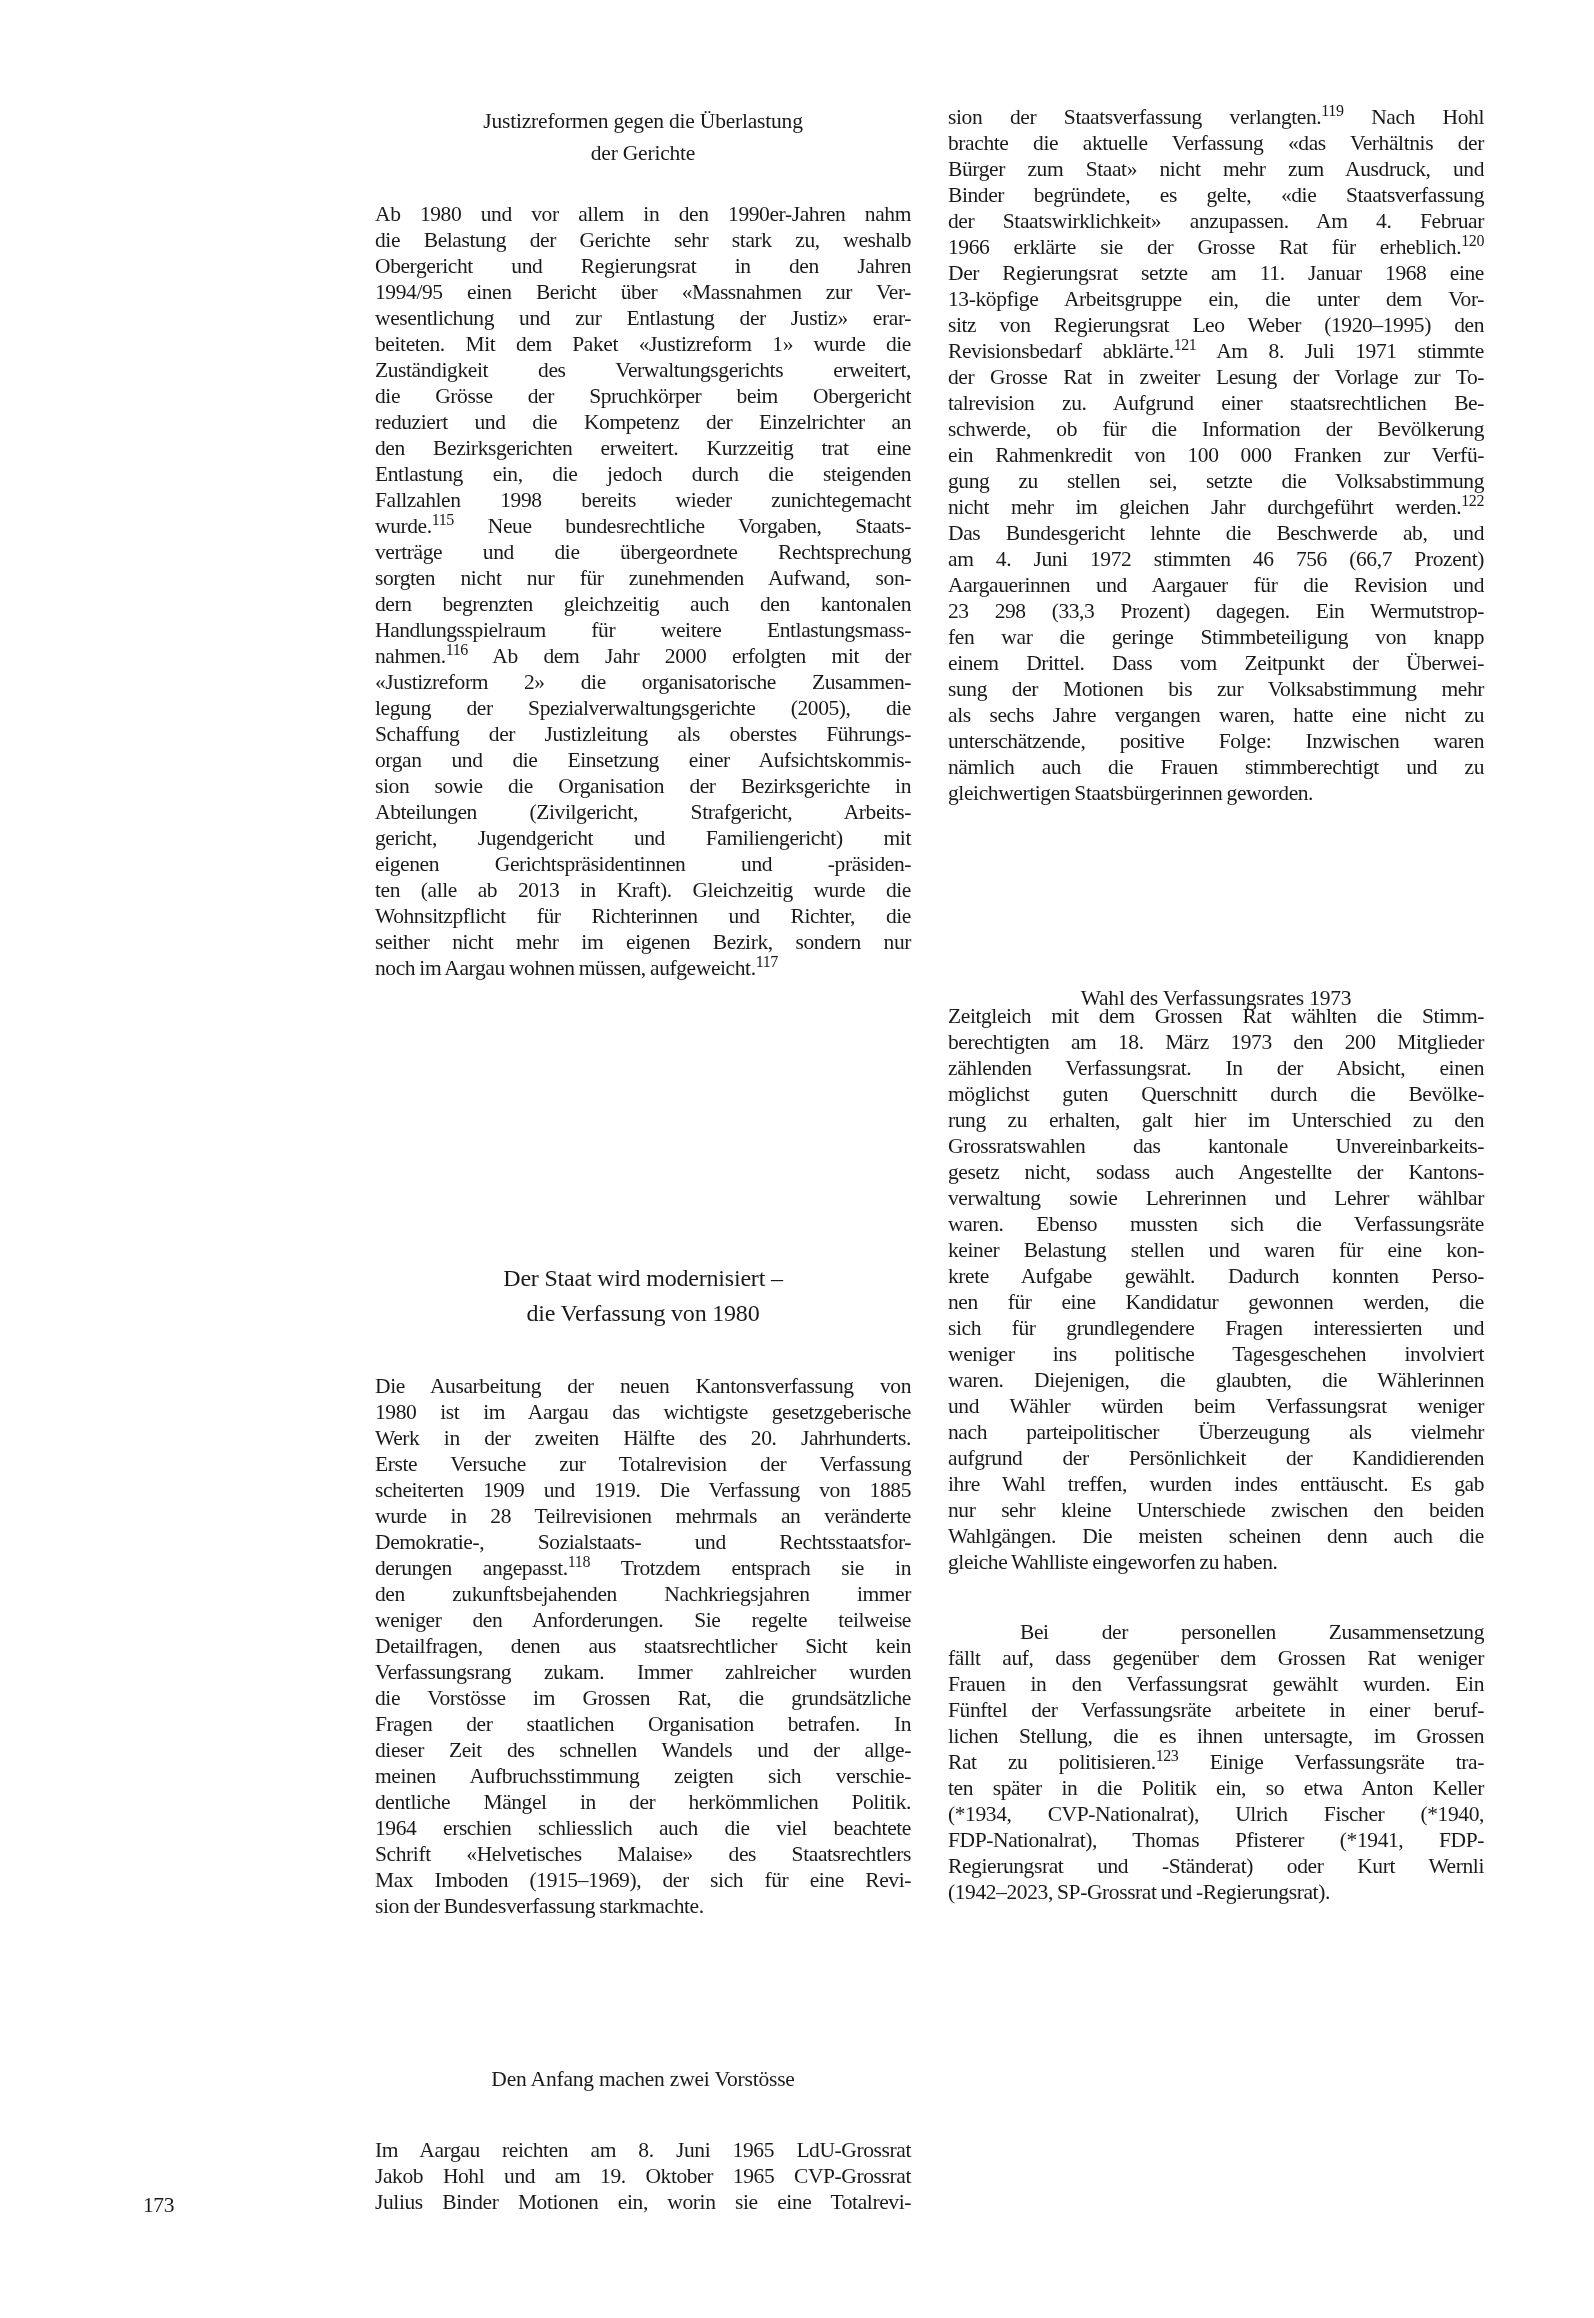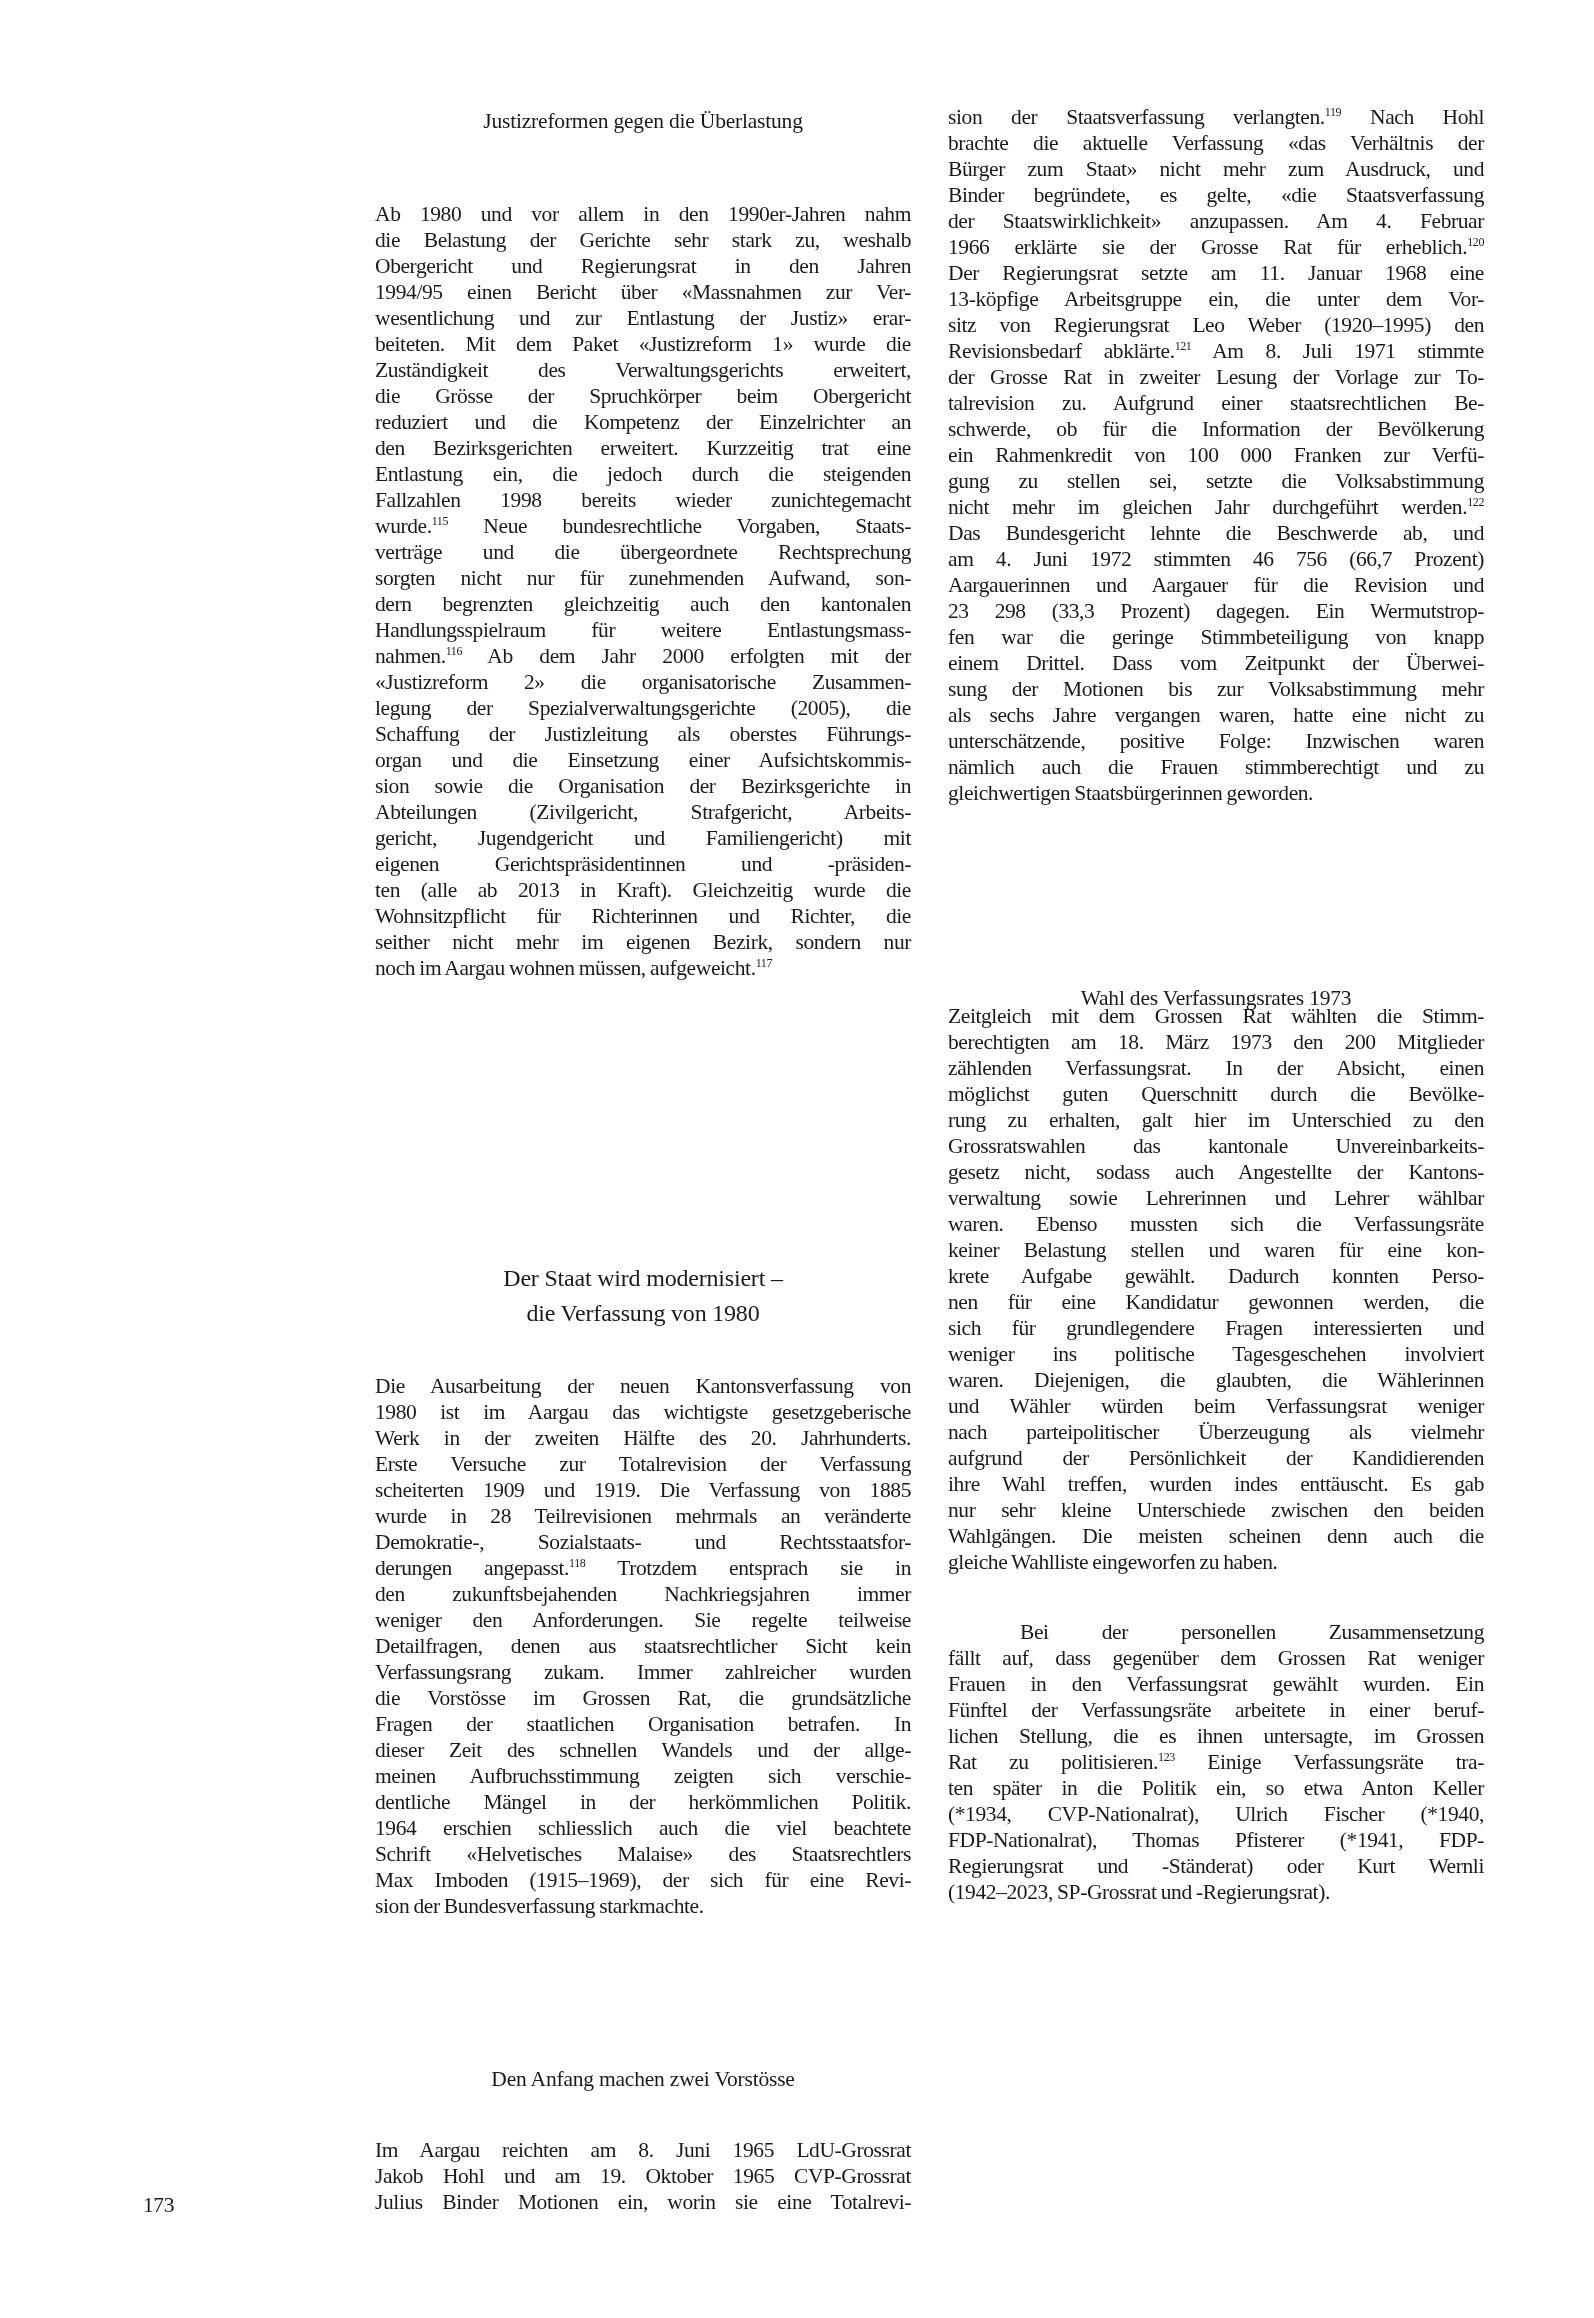--- a/index.html
+++ b/index.html
@@ -11,29 +11,30 @@
   .col-right { left:948px; width:536px; }
   .line { display:block; height:26px; line-height:26px; font-size:21.5px;
           white-space:nowrap; text-align:justify; text-align-last:justify;
           letter-spacing:-0.4px; word-spacing:-0.8px; overflow:visible; }
   .line.last { text-align-last:left; }
   .line.indent { padding-left:72px; }
   .heading { position:absolute; text-align:center; font-size:21.5px; line-height:32px; letter-spacing:-0.2px; }
   .heading.big { font-size:24px; line-height:35px; }
   .heading span { display:block; }
   .page-number { position:absolute; left:143px; top:2193px; font-size:21.5px; letter-spacing:-0.4px; }
-  sup { font-size:12px; line-height:0; vertical-align:8px; letter-spacing:-0.4px; }
+  sup { font-size:16px; line-height:0; vertical-align:8px; letter-spacing:-0.4px; }
 </style>
 </head>
 <body>
 
 <div class="page">
 
   <div class="heading" style="left:375px; width:536px; top:105px;">
     <span>Justizreformen gegen die Überlastung</span>
+    <span>der Gerichte</span>
   </div>
 
   <div class="col col-left" style="top:201px;">
       <div class="line">Ab 1980 und vor allem in den 1990er-Jahren nahm</div>
       <div class="line">die Belastung der Gerichte sehr stark zu, weshalb</div>
       <div class="line">Obergericht und Regierungsrat in den Jahren</div>
       <div class="line">1994/95 einen Bericht über «Massnahmen zur Ver-</div>
       <div class="line">wesentlichung und zur Entlastung der Justiz» erar-</div>
       <div class="line">beiteten. Mit dem Paket «Justizreform 1» wurde die</div>
       <div class="line">Zuständigkeit des Verwaltungsgerichts erweitert,</div>

